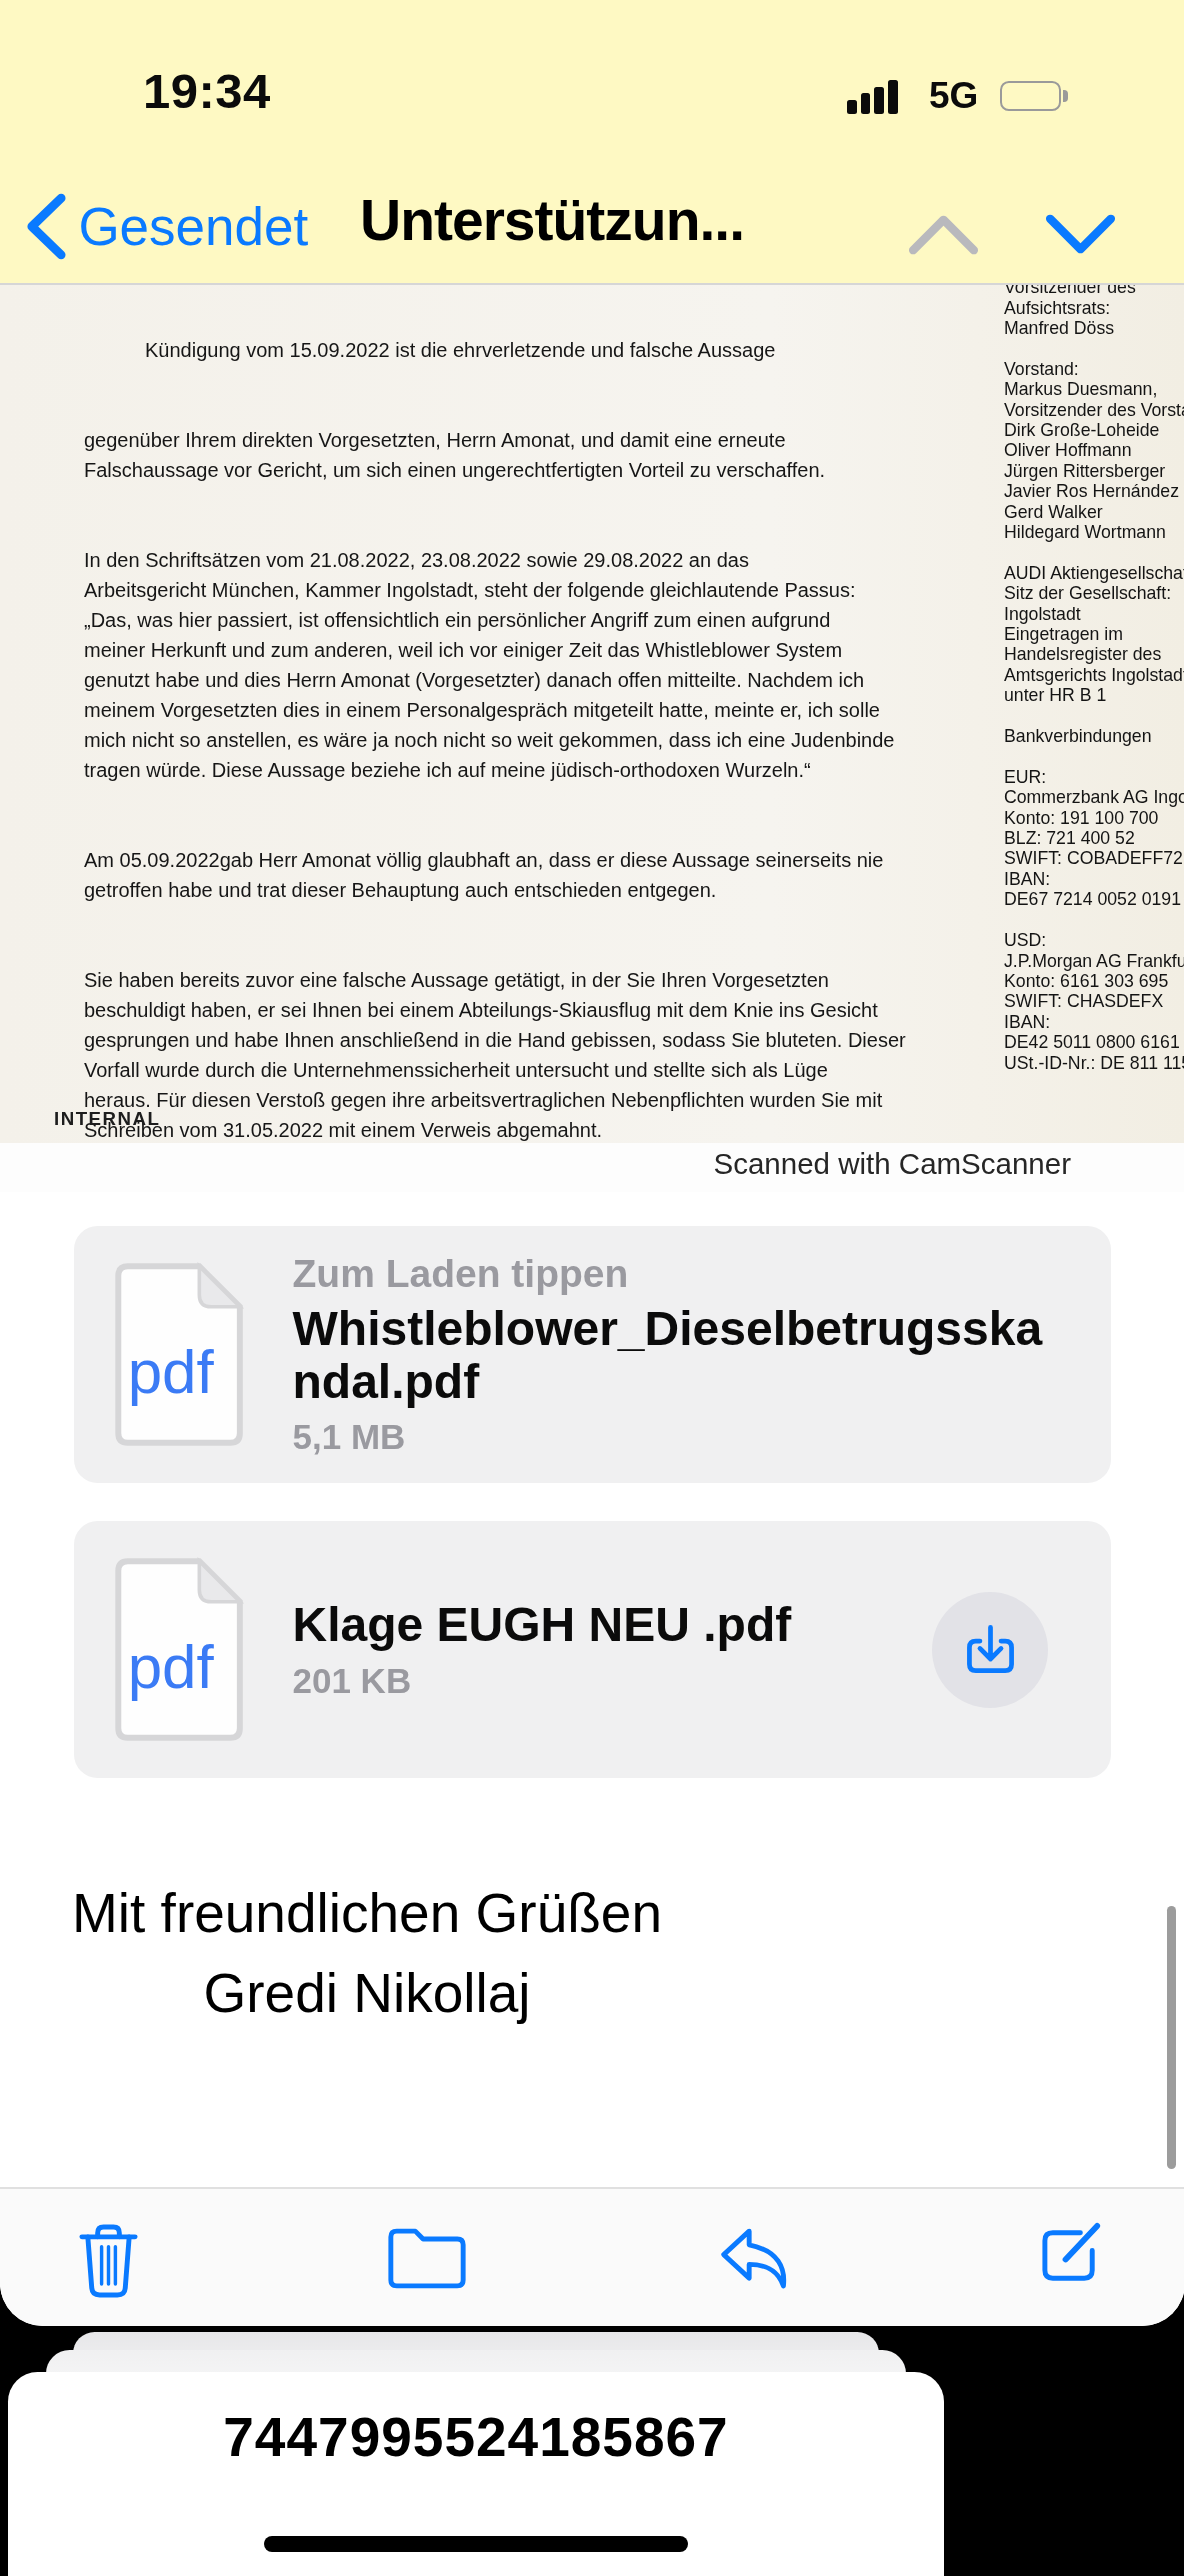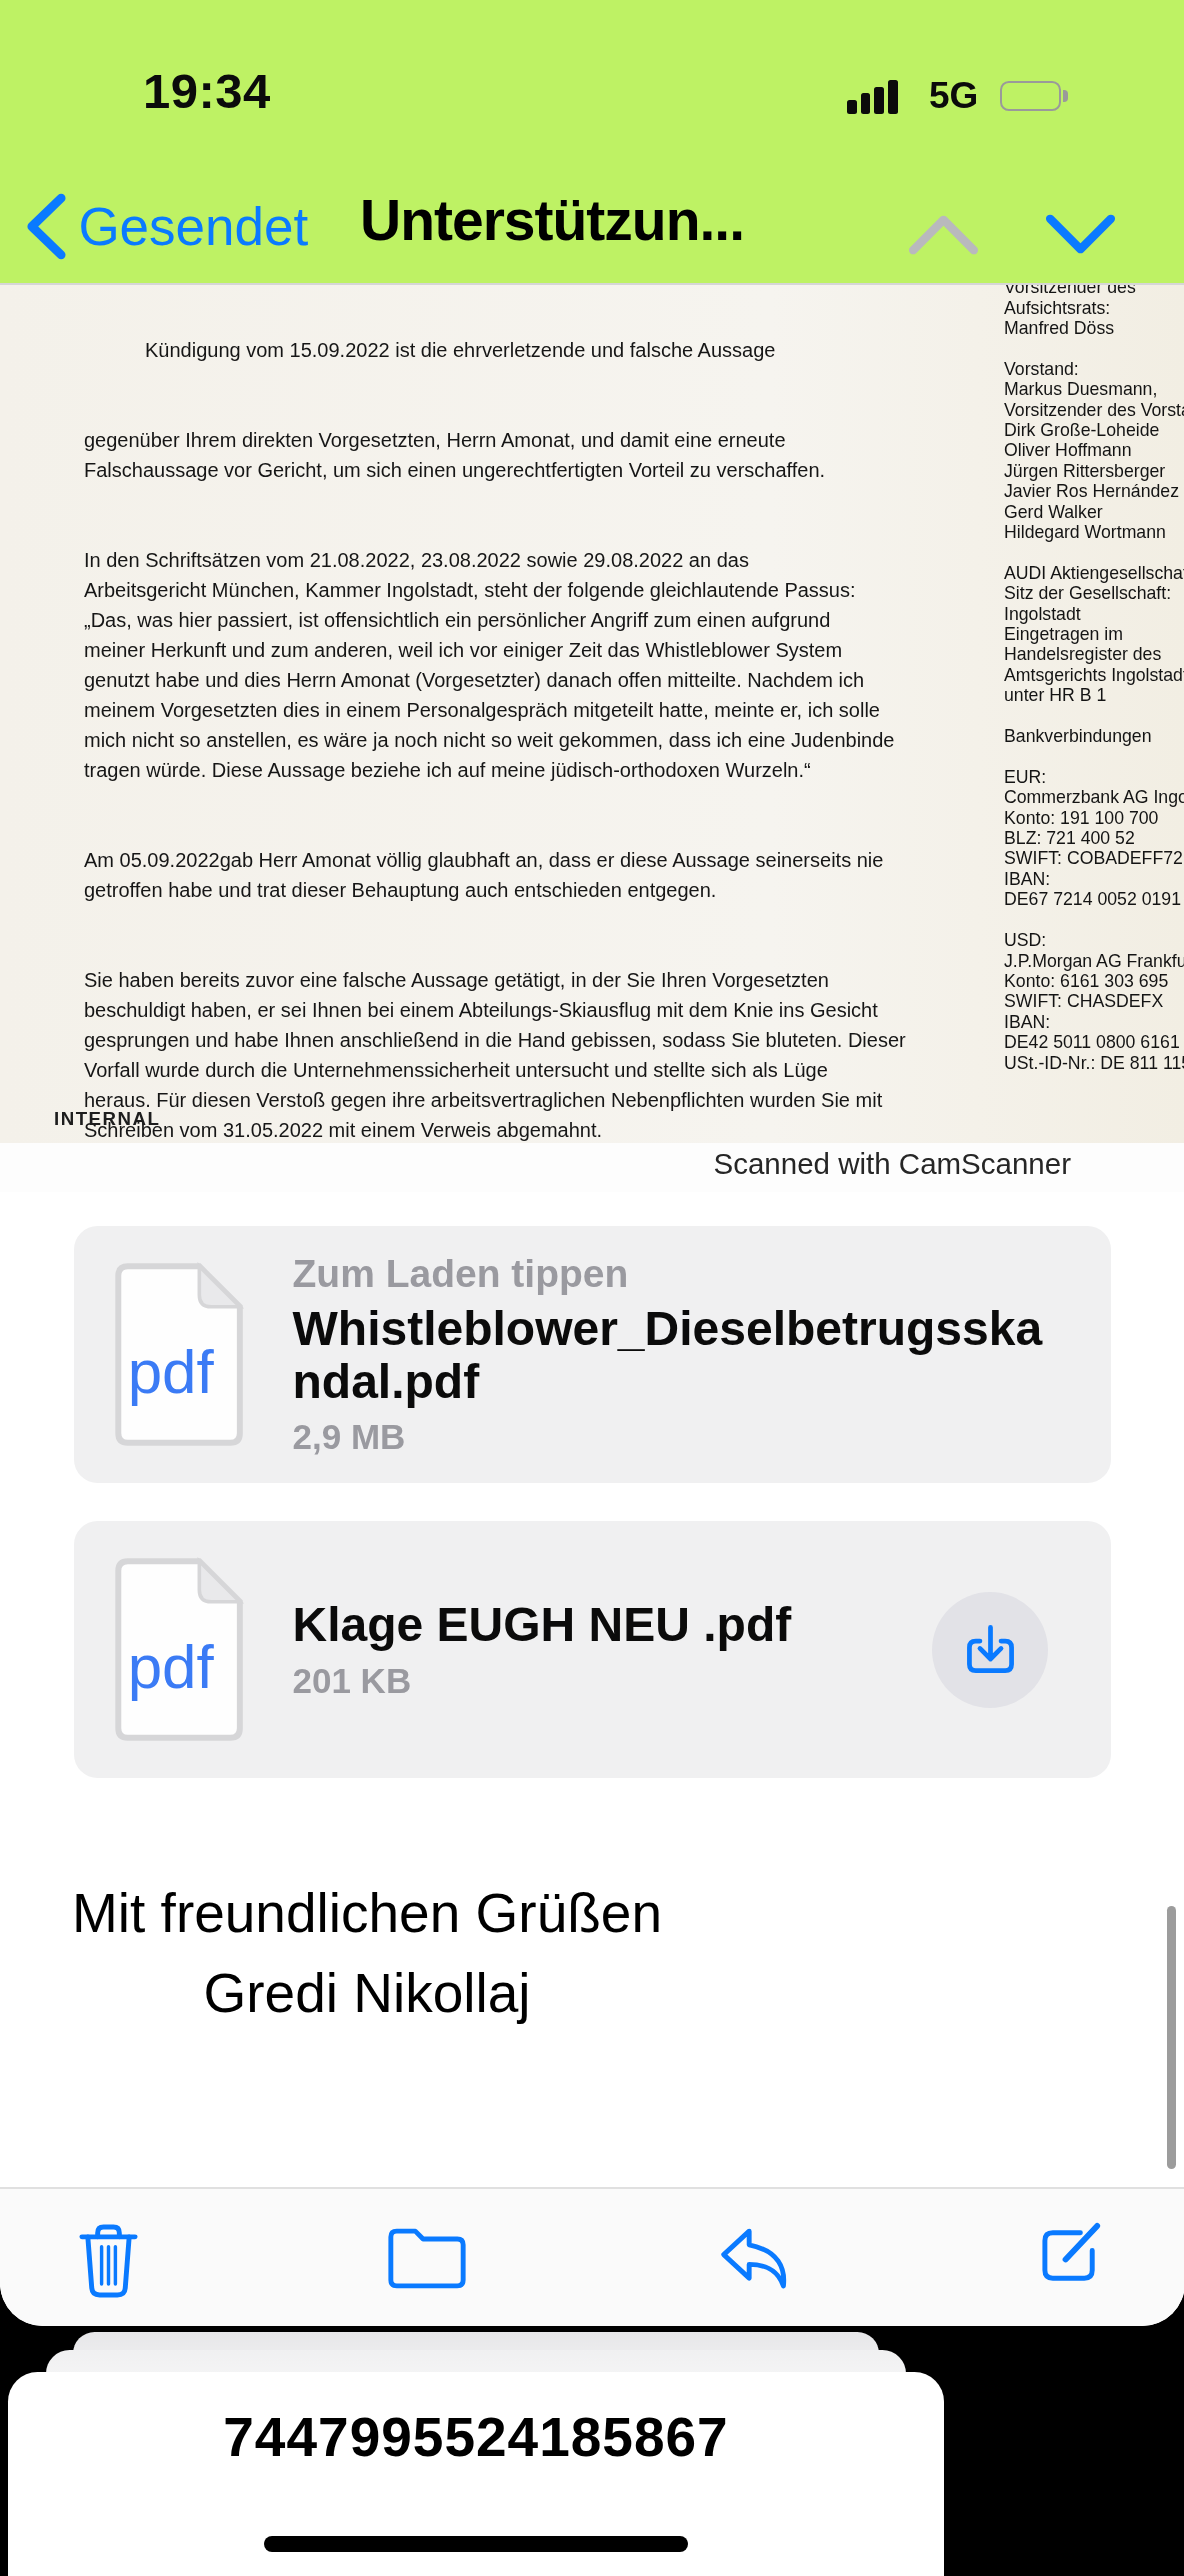--- a/index.html
+++ b/index.html
@@ -4,21 +4,21 @@
 <style>
   html,body{margin:0;padding:0;background:#000;}
   .screen{position:relative;width:1185px;height:2576px;background:#000;overflow:hidden;
           font-family:"Liberation Sans","DejaVu Sans",sans-serif;-webkit-font-smoothing:antialiased;}
 
   
   .app-sheet{position:absolute;top:0;left:0;width:1185px;height:2326px;background:#fff;
              border-radius:0 0 43px 43px;overflow:hidden;}
 
   
-  .statusnav{position:absolute;top:0;left:0;right:0;height:283px;background:#bef264;
+  .statusnav{position:absolute;top:0;left:0;right:0;height:283px;background:#fef9c3;
              border-bottom:2px solid #d6d6d6;}
   .time{position:absolute;left:143px;top:63px;font-size:49px;font-weight:700;color:#0b0b0b;letter-spacing:0.5px;}
   .signal{position:absolute;left:847px;top:79px;display:flex;align-items:flex-end;gap:3.9px;height:35px;}
   .signal i{display:block;width:9.8px;background:#0b0b0b;border-radius:2.5px;}
   .sig1{height:13.8px;} .sig2{height:20.6px;} .sig3{height:27.5px;} .sig4{height:34px;}
   .net{position:absolute;left:929px;top:75px;font-size:37px;font-weight:600;color:#0b0b0b;}
   .battery{position:absolute;left:1000px;top:81px;display:flex;align-items:center;}
   .batt-body{width:61px;height:30px;border:2.9px solid #9a9a9a;border-radius:8.8px;padding:2.9px;box-sizing:border-box;}
   .batt-fill{width:72%;height:100%;background:#0b0b0b;border-radius:3.9px;}
   .batt-nub{width:4.9px;height:11.8px;background:#9a9a9a;border-radius:0 3.9px 3.9px 0;margin-left:2px;}
@@ -194,21 +194,21 @@
     <div class="att-card card1">
       <svg class="pdf-icon" viewBox="0 0 60 80">
         <path d="M10 3 H40 L57 20 V73 Q57 77 53 77 H10 Q6 77 6 73 V7 Q6 3 10 3 Z" fill="#fefefe" stroke="#d6d6d8" stroke-width="2.5"></path>
         <path d="M40 3 L57 20 H45 Q40 20 40 15 Z" fill="#e9e9eb" stroke="#d6d6d8" stroke-width="1.5"></path>
         <text x="28" y="56" text-anchor="middle" font-size="26" fill="#3b7bf5">pdf</text>
       </svg>
       <div class="att-text">
         <div class="att-hint">Zum Laden tippen</div>
         <div class="att-name">Whistleblower_Dieselbetrugsska
 ndal.pdf</div>
-        <div class="att-size">2,9 MB</div>
+        <div class="att-size">5,1 MB</div>
       </div>
     </div>
 
     <div class="att-card card2">
       <svg class="pdf-icon" viewBox="0 0 60 80">
         <path d="M10 3 H40 L57 20 V73 Q57 77 53 77 H10 Q6 77 6 73 V7 Q6 3 10 3 Z" fill="#fefefe" stroke="#d6d6d8" stroke-width="2.5"></path>
         <path d="M40 3 L57 20 H45 Q40 20 40 15 Z" fill="#e9e9eb" stroke="#d6d6d8" stroke-width="1.5"></path>
         <text x="28" y="56" text-anchor="middle" font-size="26" fill="#3b7bf5">pdf</text>
       </svg>
       <div class="att-text">

